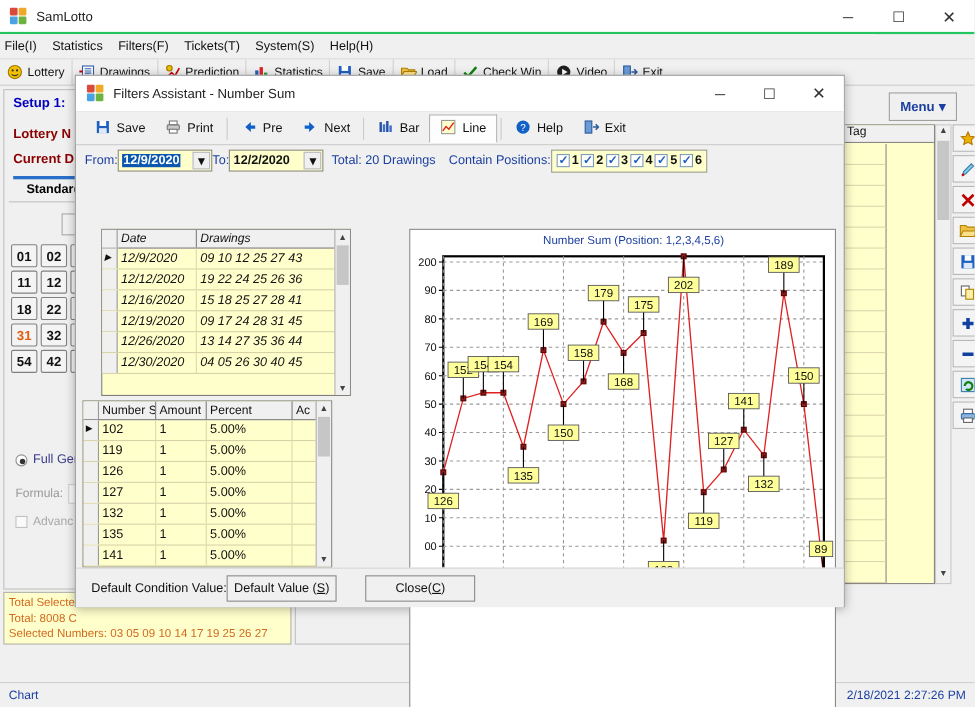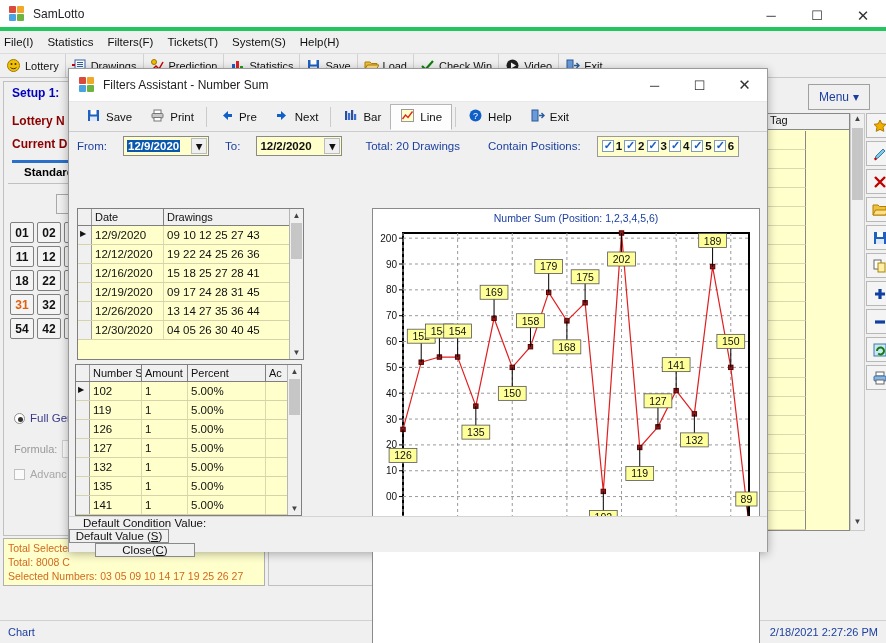--- a/index.html
+++ b/index.html
@@ -9,21 +9,21 @@
     overflow: hidden;
     font-family: "Liberation Sans", sans-serif;
     font-size: 11px;
     background: #f0f0f0;
   }
   #app { position: relative; width: 886px; height: 643px; background: #f0f0f0; }
 
   
   .win-titlebar {
     position: absolute; left:0; top:0; width: 886px; height: 31px;
-    background: #ffffff; border-bottom: 4px solid #22c55e;
+    background: #ffffff; border-bottom: 2px solid #22c55e;
     display: flex; align-items: center;
   }
   .win-icon {
     width: 16px; height: 16px; margin-left: 9px; margin-right: 8px;
     position: relative; flex: none;
   }
   .win-icon i {
     position: absolute; width: 7px; height: 7px; display:block; border-radius:1px;
   }
   .win-icon i:nth-child(1){left:0;top:0;background:#d94a3d;}
@@ -89,21 +89,21 @@
     position:absolute; left:268px; top:3px; width:305px; height:505px;
     background:#f0f0f0; border:1px solid #c0c0c0;
   }
   .mid-row-hidden { position:absolute; left:211px; top:1px; width:60px; height:22px; border:1px solid #9a9a9a; background:#fff;}
   .mid-yellow { position:absolute; left:212px; top:8px; width:276px; height:52px; background:#ffffcc; border:1px solid #999;}
   .mid-scroll { position:absolute; right:2px; top:8px; width:14px; height:52px; background:#f0f0f0; border:1px solid #c9c9c9;}
 
   .mw-right { position:absolute; left:576px; top:3px; width:307px; height:505px; }
   .menu-btn {
     position:absolute; left:232px; top:3px; width:62px; height:26px; background:#f0f0f0;
-    border:1px solid #a0a0a0; color:#1b3fa0; font-weight:normal; font-size:12px;
+    border:1px solid #a0a0a0; color:#1b3fa0; font-weight:bold; font-size:12px;
     display:flex; align-items:center; justify-content:center; gap:4px;
   }
   .tag-grid { position:absolute; left:190px; top:32px; width:84px; height:418px; background:#ffffcc; border:1px solid #888;}
   .tag-hdr { height:16px; border-bottom:1px solid #888; background:#f0f0f0; font-size:11px; padding-left:3px; color:#111;}
   .tag-rows { position:absolute; left:0; top:17px; width:39px; }
   .tag-rows div { height:19px; border-bottom:1px solid #ddd7ad; border-right:1px solid #888; }
   .tag-vscroll { position:absolute; left:274px; top:32px; width:15px; height:418px; background:#f0f0f0; border:1px solid #c9c9c9; }
   .tag-vscroll .thumb { position:absolute; left:1px; top:14px; width:11px; height:72px; background:#c6c6c6; }
   .tag-vscroll .arr { position:absolute; left:0; width:13px; height:13px; text-align:center; font-size:8px; color:#444; }
   .side-tools { position:absolute; left:290px; top:32px; width:17px; }
@@ -140,21 +140,21 @@
   .dlg-title-txt { font-size:12px; color:#222; }
   .dlg-ctrls { margin-left:auto; display:flex; }
   .dlg-ctrl { width:45px; height:33px; display:flex; align-items:center; justify-content:center; font-size:13px; color:#333;}
   .dlg-ctrl.close{ font-size:15px; }
 
   .dlg-tb { height:30px; background:#f0f0f0; border-bottom:1px solid #cdcdcd; display:flex; align-items:center; padding-left:8px;}
   .dtb { display:flex; align-items:center; height:26px; padding:0 9px; gap:5px; font-size:11.5px; color:#111; }
   .dtb.sel { background:#fdfdfd; border:1px solid #b5b5b5; border-bottom-color:#fdfdfd; }
   .dtb-sep { width:1px; height:20px; background:#cbcbcb; margin:0 3px; }
 
-  .dlg-filter { height:28px; display:flex; align-items:center; padding-left:8px; gap:16px; font-size:11.5px; color:#1b3fa0;}
+  .dlg-filter { height:28px; display:flex; align-items:center; padding-left:8px; gap:0; font-size:11.5px; color:#1b3fa0;}
   .datebox { width:86px; height:20px; border:1px solid #8a8a8a; background:#ffffcc; font-size:11.5px; font-weight:bold;
      color:#111; display:flex; align-items:center; padding-left:3px; position:relative;}
   .datebox.active .dval { background:#0a57b0; color:#fff; padding:0 1px; }
   .datebox .arrowbox{ position:absolute; right:1px; top:1px; width:16px; height:16px; background:#f0f0f0;
      border:1px solid #bbb; display:flex;align-items:center;justify-content:center;}
   .total-lbl { font-size:11.5px; color:#1b3fa0; margin-left:7px;}
   .cp-lbl { font-size:11.5px; color:#1b3fa0; margin-left:12px;}
   .cp-box { height:21px; background:#ffffcc; border:1px solid #9a9a9a; display:flex; align-items:center; gap:2px; padding:0 4px; }
   .cp-item { display:flex; align-items:center; gap:2px; }
   .cp-chk { width:12px; height:12px; border:1px solid #7f9db9; background:#fff; position:relative; }
@@ -180,21 +180,21 @@
 
   .hsb { position:absolute; height:15px; background:#f0f0f0; border:1px solid #c4c4c4; }
   .hsb .arr { position:absolute; top:0; width:14px; height:13px; display:flex;align-items:center;justify-content:center;
      font-size:9px; color:#444; }
   .hsb .thumb{ position:absolute; top:1px; height:11px; background:#c6c6c6; }
 
   
   .chart-wrap { position:absolute; left:303px; top:4px; width:388px; height:485px; background:#fff; border:1px solid #8a8a8a;}
 
   .dlg-foot { position:absolute; left:0; top:447px; width:698px; height:36px; background:#f0f0f0;
-     border-top:1px solid #d4d4d4; display:flex; align-items:flex-start;flex-direction:column; }
+     border-top:1px solid #d4d4d4; display:flex; align-items:center; }
   .dcv-lbl { margin-left:14px; font-size:11.5px; color:#111; }
   .dcv-box { margin-left:6px; width:344px; height:20px; background:#ffffcc; border:1px solid #9a9a9a;
      font-size:11.5px; color:#111; display:flex; align-items:center; padding-left:5px; }
   .dfbtn { height:24px; border:1px solid #8a8a8a; background:#f0f0f0; display:flex; align-items:center;
      justify-content:center; font-size:11.5px; color:#111; }
   .dfbtn.dv { width:100px; }
   .dfbtn.cl { margin-left:26px; width:100px; }
   u { text-decoration: underline; }
 </style>
 </head>
@@ -626,21 +626,21 @@
         </span>
         <span class="cp-item">
           <span class="cp-chk"></span>
           <span class="cp-num">6</span>
         </span>
       </span>
     </div>
 
     <div class="dlg-main">
 
-      <div class="grid" style="left:8px; top:4px; width:227px; height:152px;">
+      <div class="grid" style="left:23px; top:4px; width:227px; height:152px;font-style:italic;">
         <div class="grid-hdr">
           <span class="gsel"></span>
           <span class="gh" style="width:72px">Date</span>
           <span class="gh" style="width:126px">Drawings</span>
         </div>
         <div class="grow">
           <span class="gsel cur"></span>
           <span class="gc" style="width:72px">12/9/2020</span>
           <span class="gc" style="width:126px">09 10 12 25 27 43</span>
         </div>

